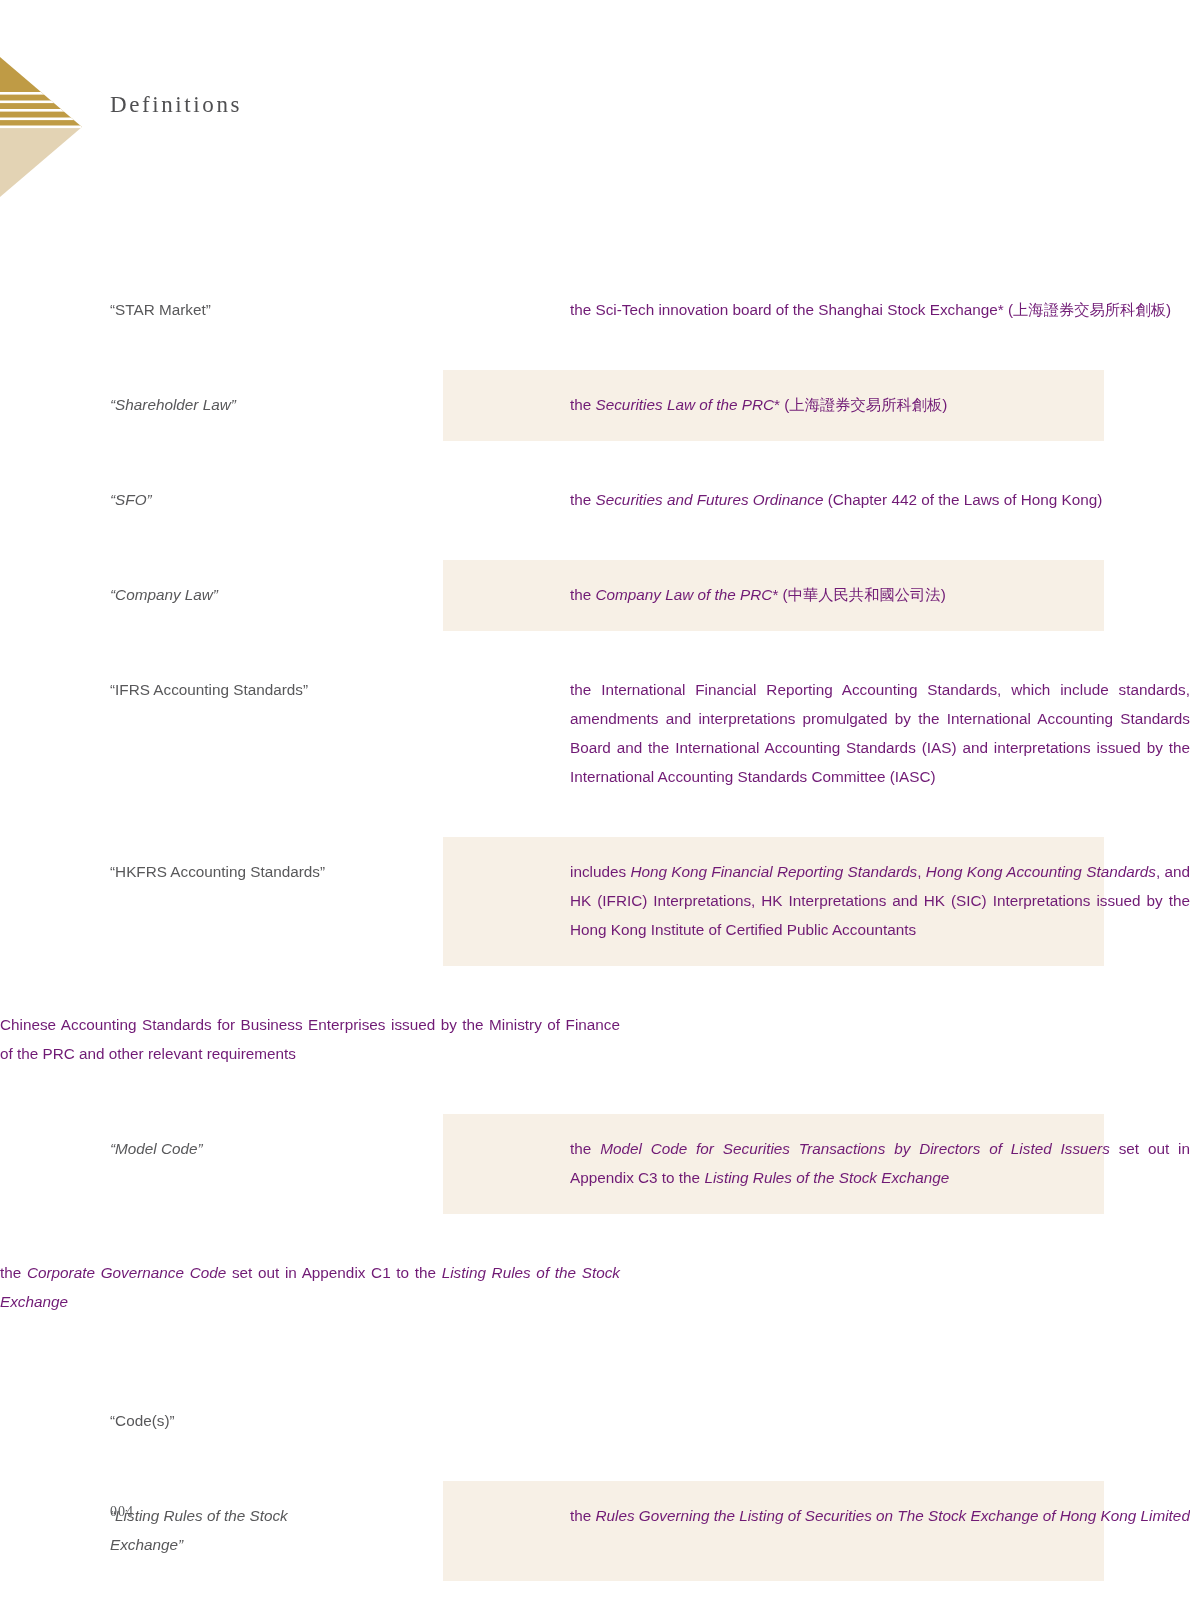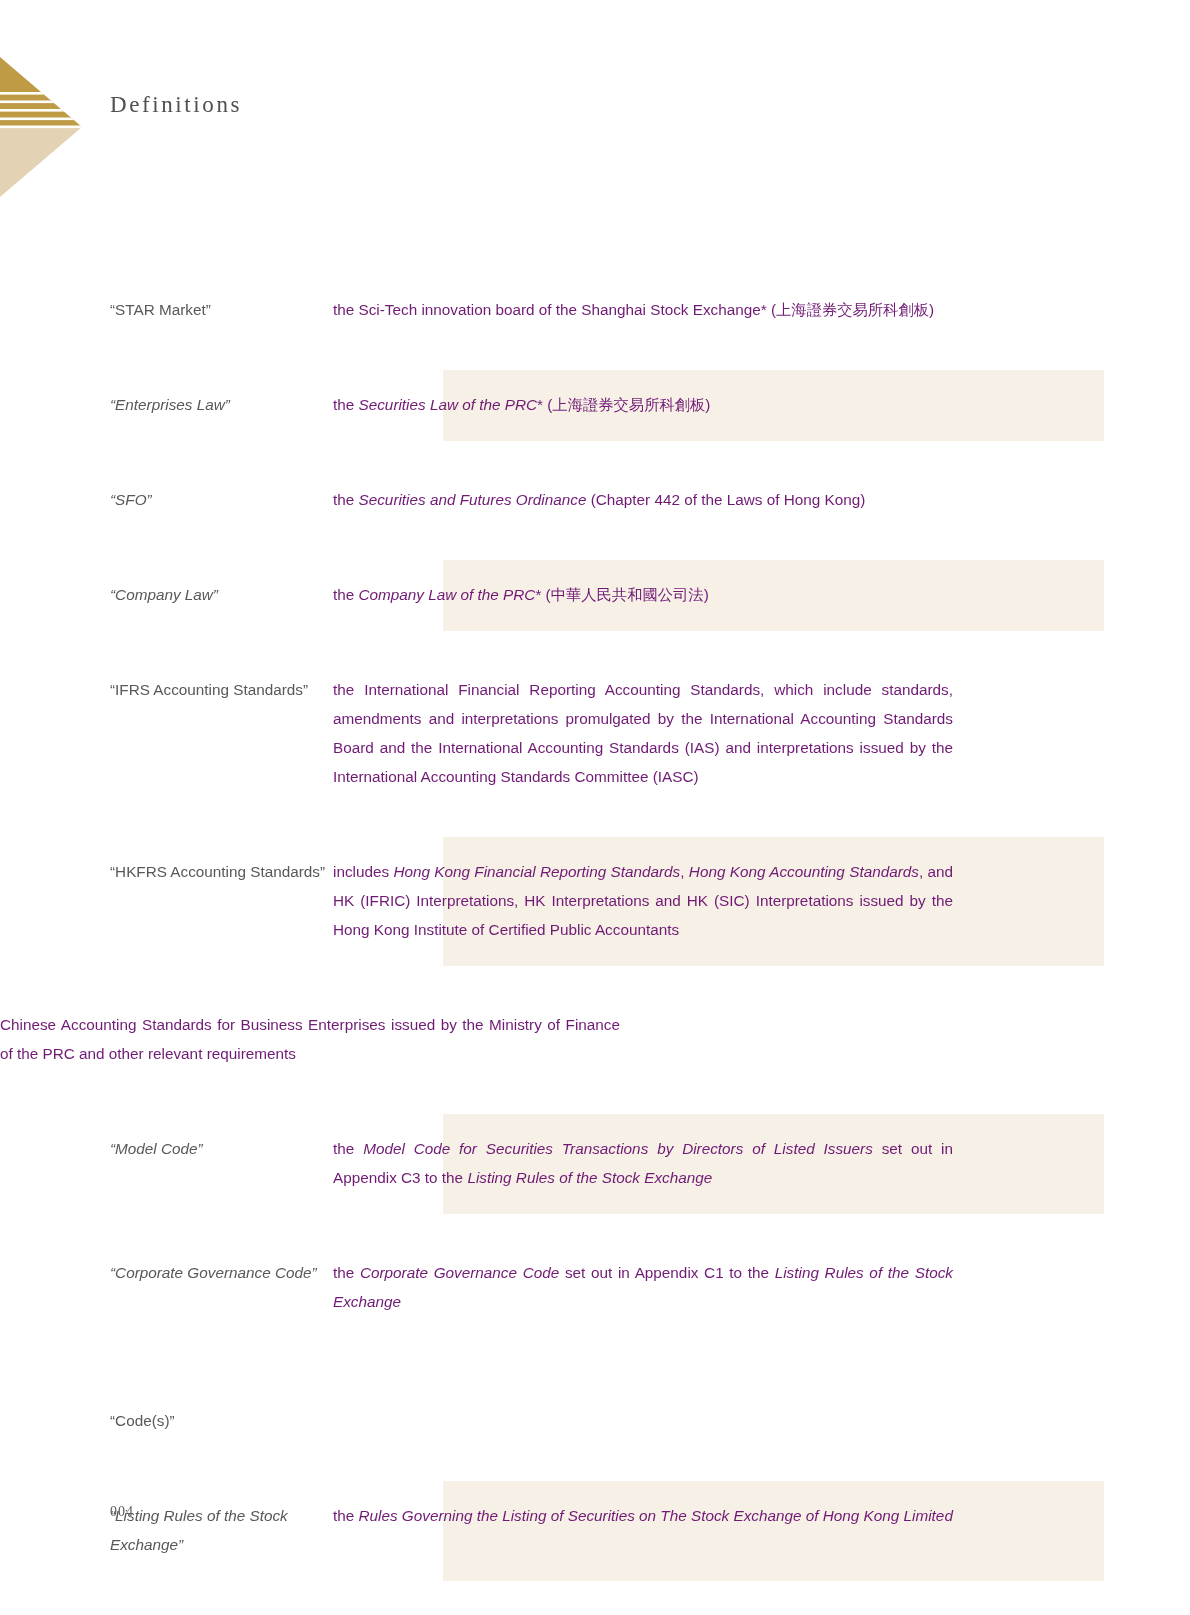--- a/index.html
+++ b/index.html
@@ -44,20 +44,21 @@
   .definitions {
     position: absolute;
     left: 0;
     top: 275px;
     width: 1190px;
   }
   .def-row {
     position: relative;
     display: flex;
     align-items: flex-start;
+    justify-content: space-between;
   }
   .def-row .hl {
     position: absolute;
     left: 443px;
     right: 86px;
     top: 0;
     bottom: 0;
     background: #f7f0e6;
     z-index: 0;
   }
@@ -133,21 +134,21 @@
 
 <div class="definitions">
     <div class="def-row plain">
       <div class="hl"></div>
       <div class="def-term pad-lg">“STAR Market”</div>
       <div class="def-desc pad-lg"><span>the Sci-Tech innovation board of the Shanghai Stock Exchange* (上海證券交易所科創板)</span></div>
     </div>
     <div class="row-gap"></div>
     <div class="def-row">
       <div class="hl" style="background: rgb(247, 240, 230);"></div>
-      <div class="def-term pad-lg italic">“Enterprises Law”</div>
+      <div class="def-term pad-lg italic">“Shareholder Law”</div>
       <div class="def-desc pad-lg"><span>the </span><i>Securities Law of the PRC</i><span>* (上海證券交易所科創板)</span></div>
     </div>
     <div class="row-gap"></div>
     <div class="def-row plain">
       <div class="hl"></div>
       <div class="def-term pad-lg italic">“SFO”</div>
       <div class="def-desc pad-lg"><span>the </span><i>Securities and Futures Ordinance</i><span> (Chapter 442 of the Laws of Hong Kong)</span></div>
     </div>
     <div class="row-gap"></div>
     <div class="def-row">
@@ -174,21 +175,20 @@
     </div>
     <div class="row-gap"></div>
     <div class="def-row">
       <div class="hl" style="background: rgb(247, 240, 230);"></div>
       <div class="def-term pad-lg italic">“Model Code”</div>
       <div class="def-desc pad-lg"><span>the </span><i>Model Code for Securities Transactions by Directors of Listed Issuers</i><span> set out in Appendix C3 to the </span><i>Listing Rules of the Stock Exchange</i></div>
     </div>
     <div class="row-gap"></div>
     <div class="def-row plain">
       <div class="hl"></div>
-      <div class="def-term pad-lg italic">“Corporate Governance Code”</div>
       <div class="def-desc pad-lg"><span>the </span><i>Corporate Governance Code</i><span> set out in Appendix C1 to the </span><i>Listing Rules of the Stock Exchange</i></div>
     </div>
     <div class="row-gap"></div>
     <div class="row-gap"></div>
     <div class="def-row plain">
       <div class="hl"></div>
       <div class="def-term pad-lg">“Code(s)”</div>
     </div>
     <div class="row-gap"></div>
     <div class="def-row">

